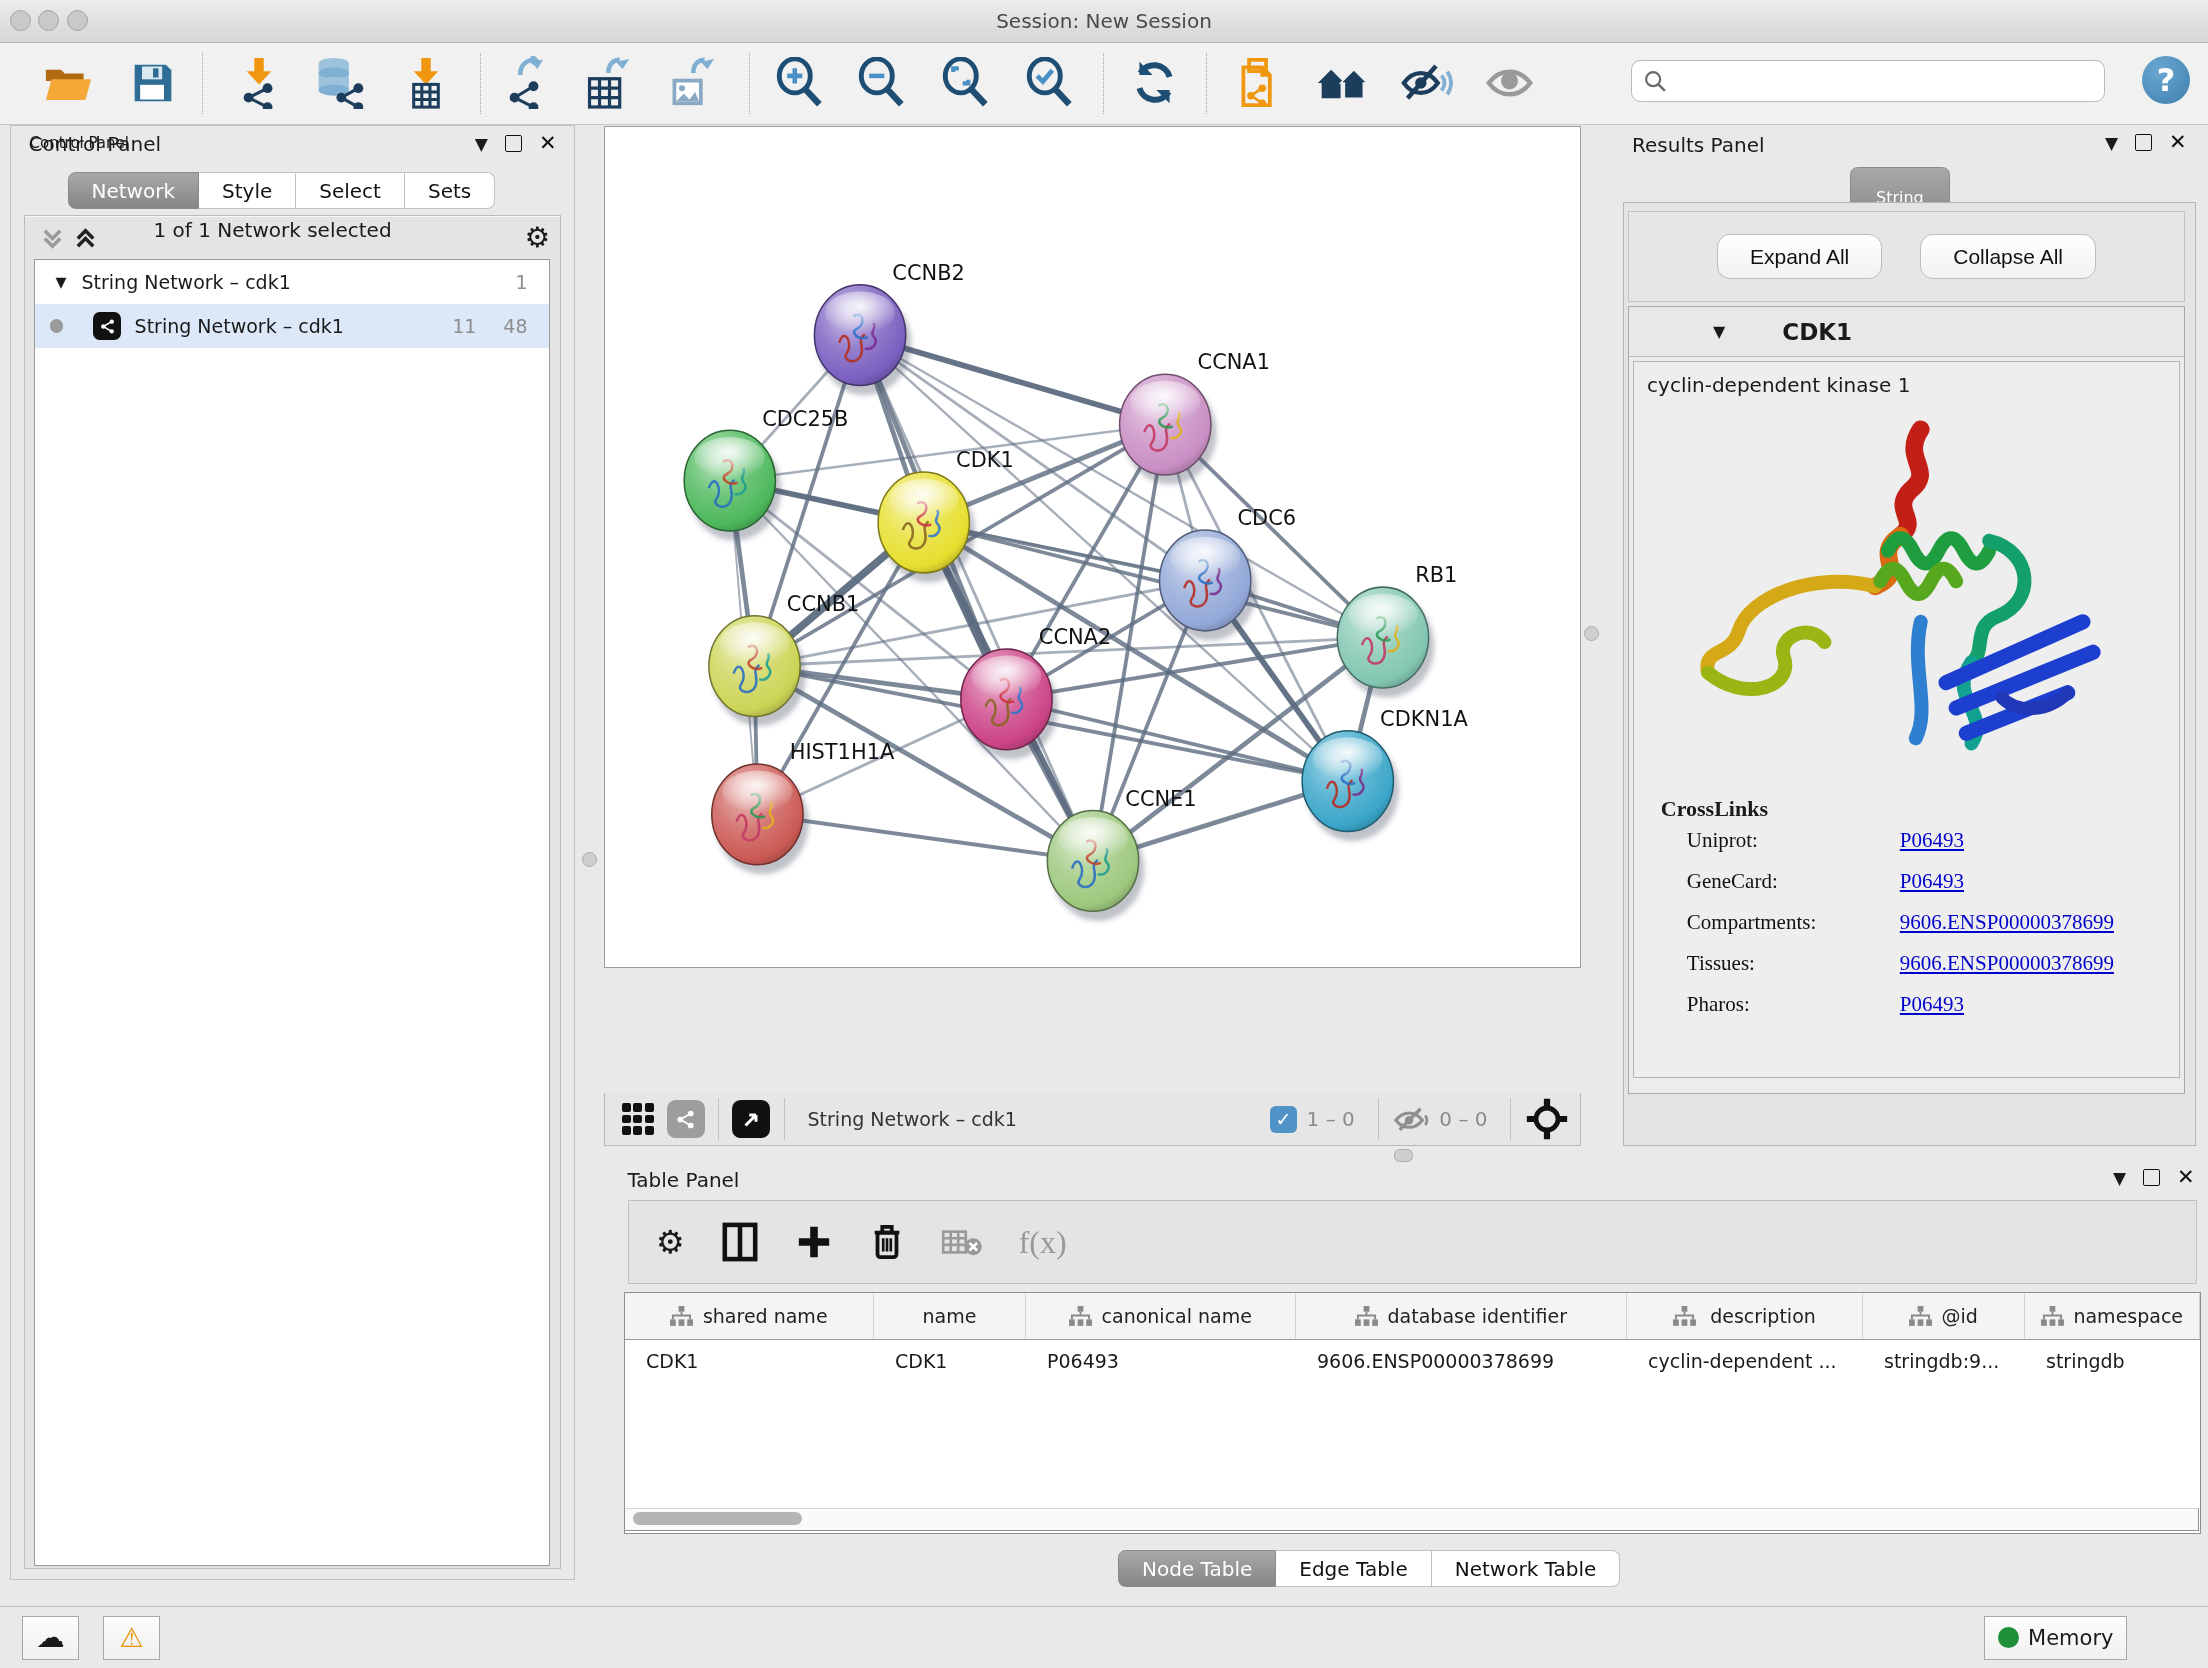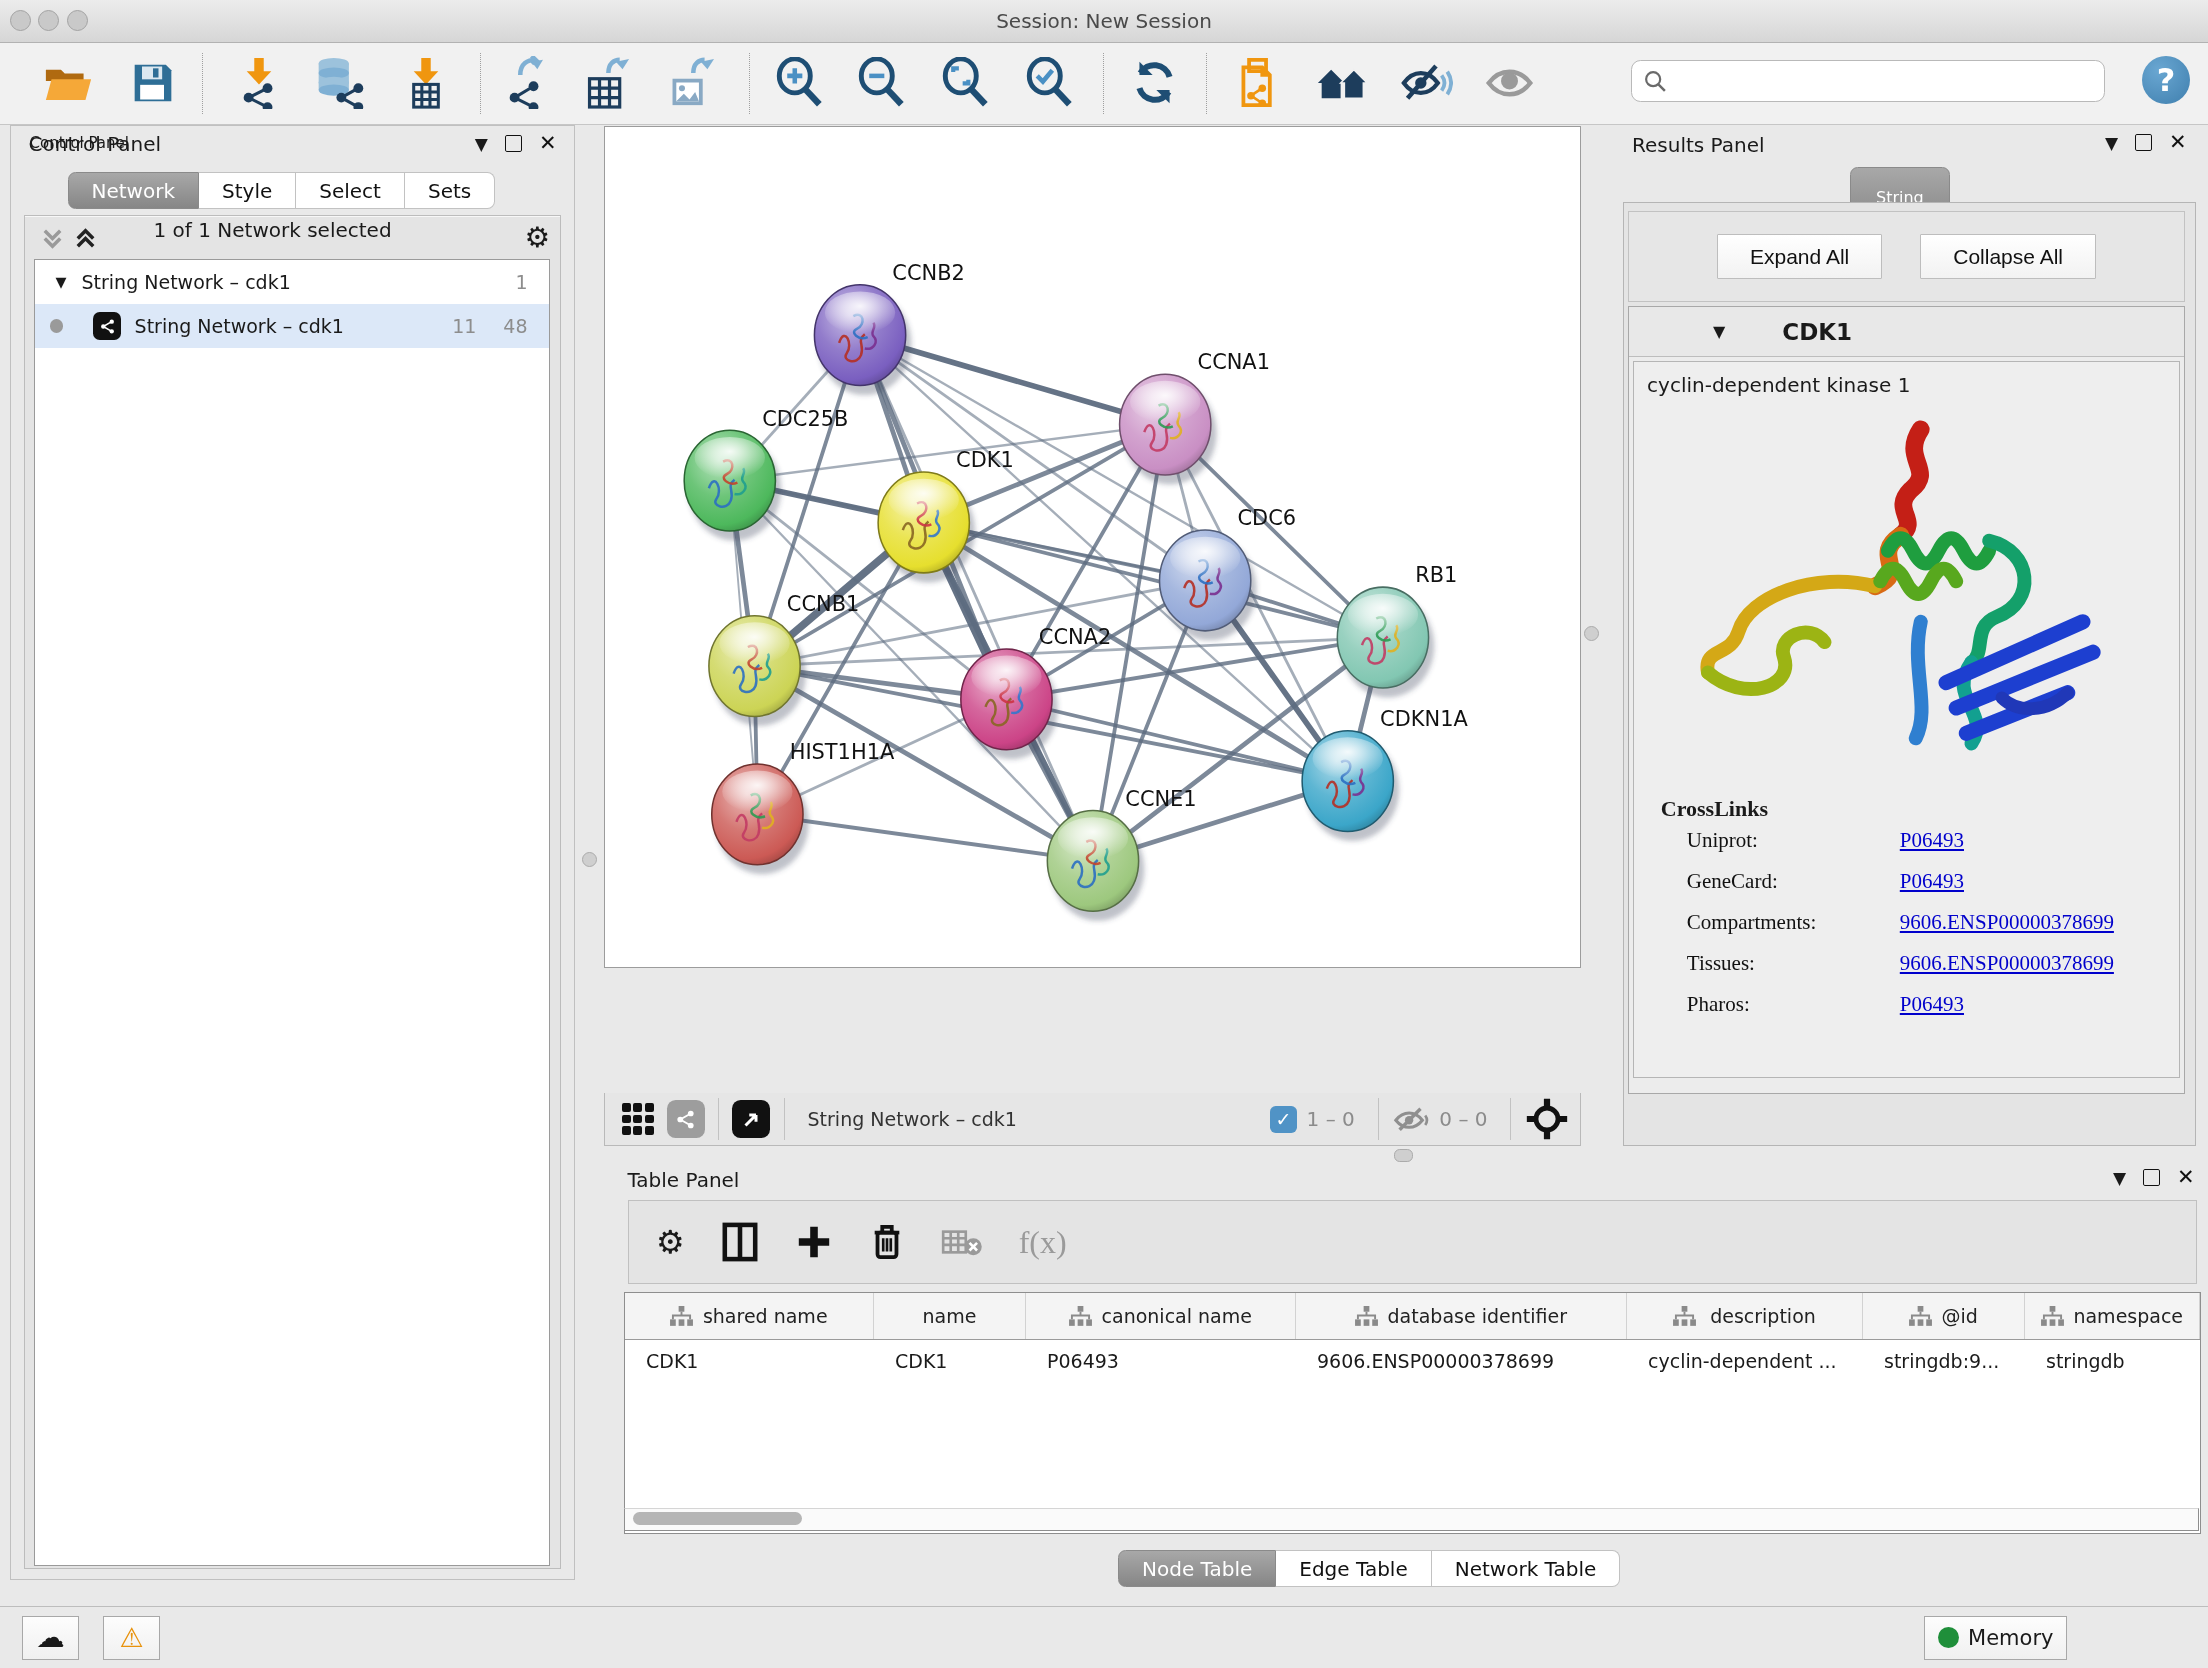--- a/index.html
+++ b/index.html
@@ -48,21 +48,21 @@
   .roundicon{width:38px;height:38px;border-radius:8.6px;display:flex;align-items:center;justify-content:center;}
   #nb-title{font-size:19px;color:#333;margin-left:9.5px;flex:1;}
   .nb-count{font-size:20px;color:#8b8b8b;margin:0 9.5px;}
   #nb-check{width:27px;height:27px;border-radius:5.7px;background:#5093c6;color:#fff;font-size:19px;font-weight:bold;
             display:flex;align-items:center;justify-content:center;}
   
   #results-panel{left:1607px;top:125px;width:593px;height:1033px;background:#e9e9e9;}
   #rp-box{left:1623px;top:202px;width:571px;height:942px;background:#e4e4e4;border:1px solid #b5b5b5;}
   #rp-btnrow{left:1628px;top:211px;width:557px;height:91px;background:#e6e6e6;border:1px solid #c2c2c2;
              display:flex;align-items:center;justify-content:center;gap:38px;box-sizing:border-box;}
-  .rp-btn{background:linear-gradient(#ffffff,#f2f2f2);border:1px solid #bdbdbd;border-radius:1px;
+  .rp-btn{background:linear-gradient(#ffffff,#f2f2f2);border:1px solid #bdbdbd;border-radius:13px;
           font-size:21px;padding:9.5px 32px;color:#111;}
   #cdk1-box{left:1628px;top:306px;width:557px;height:788px;border:1px solid #a8a8a8;background:#ececec;box-sizing:border-box;}
   #cdk1-head{height:49px;display:flex;align-items:center;background:#e8e8e8;border-bottom:1px solid #bdbdbd;}
   #cdk1-name{font-size:23px;font-weight:bold;margin-left:57px;}
   #cdk1-inner{margin:3.8px;border:1px solid #b5b5b5;height:715px;background:#eee;}
   #cdk1-desc{font-size:20px;padding:11.4px 13.3px;border-bottom:0px;}
   .serif{font-family:"Liberation Serif","DejaVu Serif",serif;}
   #crosslinks-title{font-size:22px;font-weight:bold;margin:7.6px 0 5.7px 27px;}
   .cl-row{display:flex;font-size:21px;margin:0 0 16px 53px;}
   .cl-label{width:213px;color:#111;}
@@ -77,21 +77,21 @@
       border-right:1px solid #d2d2d2;box-sizing:border-box;overflow:hidden;white-space:nowrap;}
   .td{font-size:19px;padding:9.5px 3.8px 0 21px;box-sizing:border-box;overflow:hidden;white-space:nowrap;}
   #tp-row{display:flex;height:42px;}
   #tp-scroll{left:624px;top:1508px;width:1575px;height:23px;background:#fafafa;border:1.9px solid #8e8e8e;border-top:1px solid #d5d5d5;box-sizing:border-box;}
   #tp-thumb{left:7.6px;top:2.9px;width:169px;height:13.3px;background:#b5b5b5;border-radius:6.7px;position:absolute;}
   #tp-tabs{left:1118px;top:1550px;}
   
   #statusbar{left:0;top:1606px;width:2208px;height:62px;background:#e9e9e9;border-top:1px solid #bdbdbd;}
   .sb-btn{top:8.6px;height:42px;background:linear-gradient(#fdfdfd,#f0f0f0);border:1.9px solid #a8a8a8;
           display:flex;align-items:center;justify-content:center;}
-  #memory-btn{left:1924px;width:141px;font-size:21px;gap:9.5px;}
+  #memory-btn{left:1984px;width:141px;font-size:21px;gap:9.5px;}
   .mem-dot{width:21px;height:21px;border-radius:50%;background:#1f8f3a;}
   
   .knob{background:#cfcfcf;border:1px solid #ababab;border-radius:50%;}
   svg{display:block;}
 </style>
 </head>
 <body>
 
 <div id="win">
 

